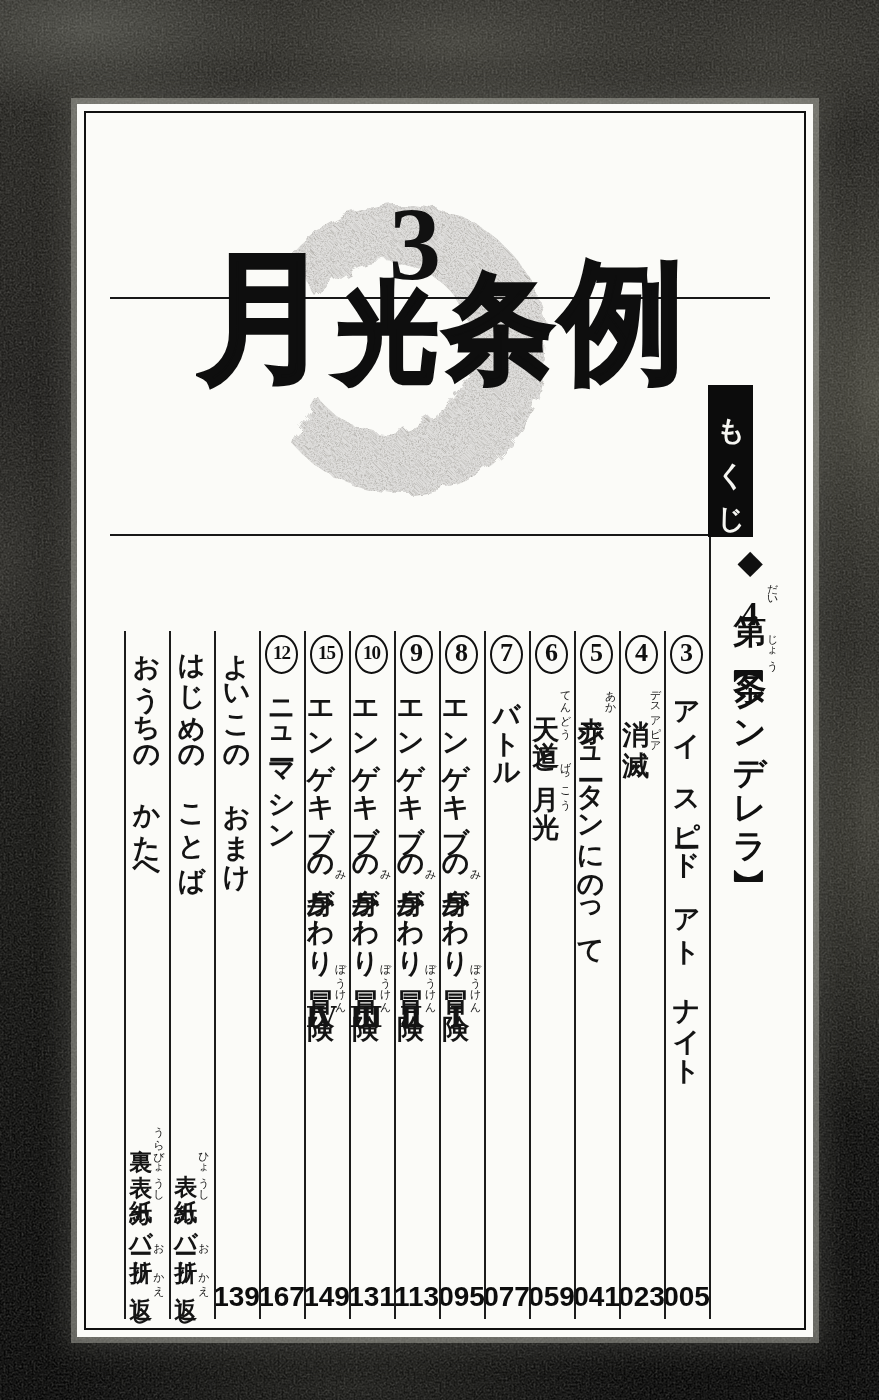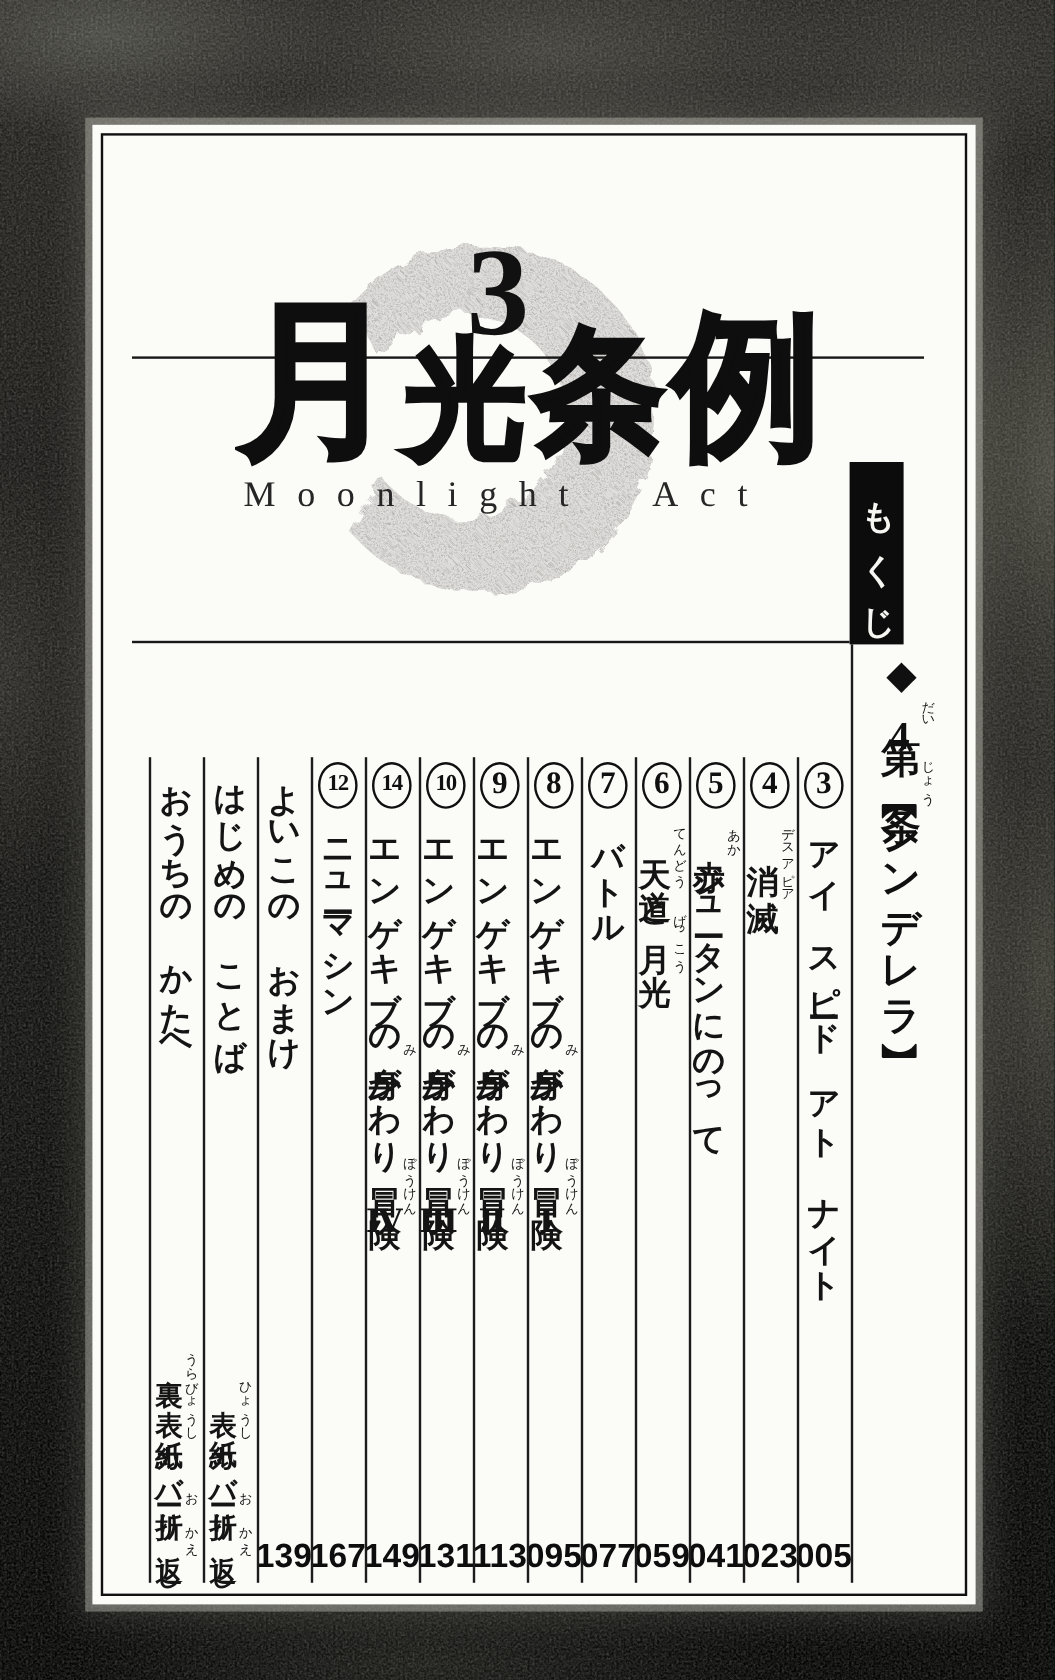--- a/index.html
+++ b/index.html
@@ -94,21 +94,20 @@
       </g>
     </svg>
     <div class="rule rule-top"></div>
     <div class="vol-num">3</div>
     <div class="series-title" id="series-title">
         <span>月</span>
         <span>光</span>
         <span>条</span>
         <span>例</span>
       </div>
-    <div class="subtitle-en">Moonlight Act</div>
 
     <div class="mokuji">
       <span>もくじ</span>
     </div>
     <div class="rule rule-mid"></div>
     <div class="chapter">
       <span class="vtext" id="chapter-text">◆<ruby>第<rt>だい</rt></ruby><span class="up">4</span><ruby>条<rt>じょう</rt></ruby>【シンデレラ】</span>
     </div>
 
     <div id="cols">
@@ -146,21 +145,21 @@
           <span class="cnum">9</span>
           <span class="etitle">エンゲキブの<ruby>身<rt>み</rt></ruby>がわり<ruby>冒険<rt>ぼうけん</rt></ruby><span class="up">Ⅱ</span></span>
         </div>
         <div class="pnum" style="left: 317px;">113</div>
         <div class="toc-column" style="left: 272px;">
           <span class="cnum two">10</span>
           <span class="etitle">エンゲキブの<ruby>身<rt>み</rt></ruby>がわり<ruby>冒険<rt>ぼうけん</rt></ruby><span class="up">Ⅲ</span></span>
         </div>
         <div class="pnum" style="left: 272px;">131</div>
         <div class="toc-column" style="left: 227px;">
-          <span class="cnum two">14</span>
+          <span class="cnum two">15</span>
           <span class="etitle">エンゲキブの<ruby>身<rt>み</rt></ruby>がわり<ruby>冒険<rt>ぼうけん</rt></ruby><span class="up">Ⅳ</span></span>
         </div>
         <div class="pnum" style="left: 227px;">149</div>
         <div class="toc-column" style="left: 182px; justify-content: flex-end;">
           <span class="cnum two">12</span>
           <span class="etitle">ニューマシン</span>
         </div>
         <div class="pnum" style="left: 182px;">167</div>
         <div class="toc-column" style="left: 137px;">
           <span class="etitle">よいこの　おまけ</span>

